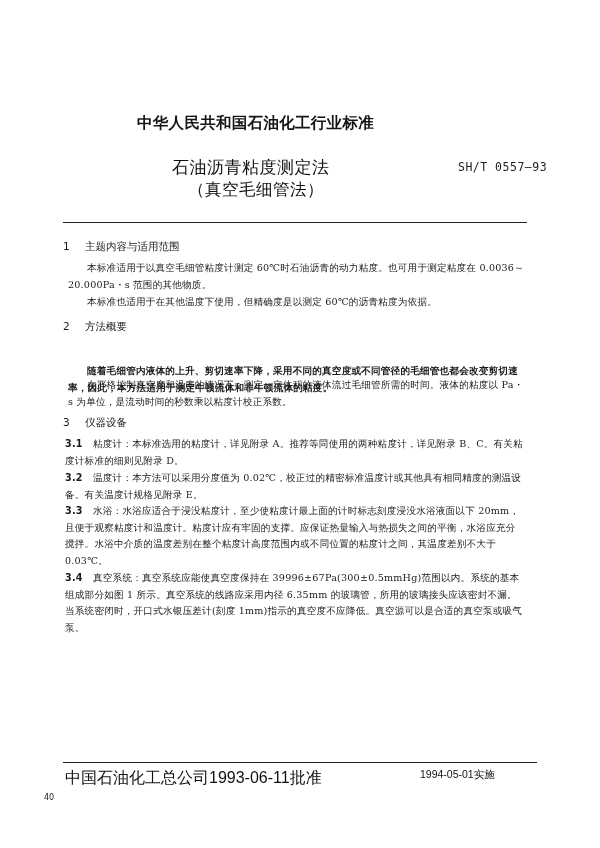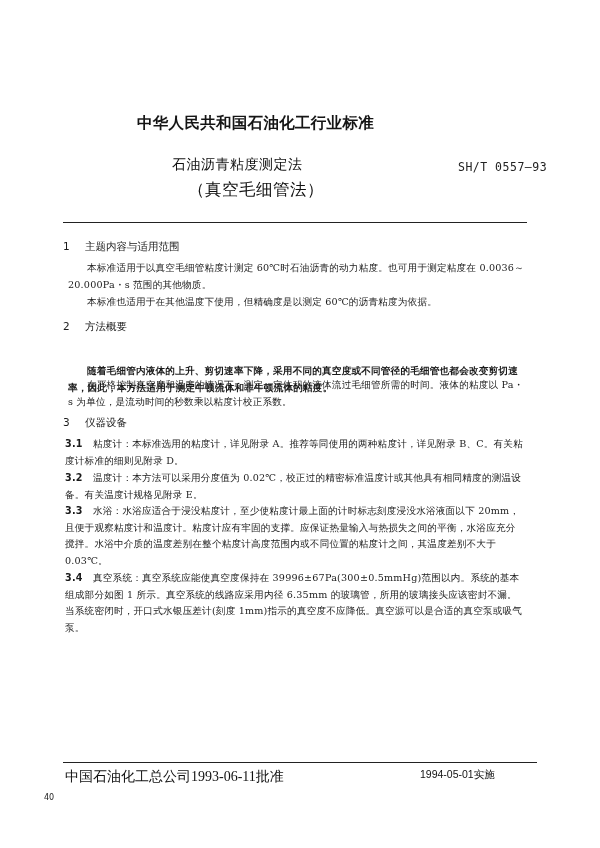--- a/index.html
+++ b/index.html
@@ -1,32 +1,32 @@
 <!DOCTYPE html>
 <html><head>
 <meta charset="utf-8">
 <style>
   html, body { margin: 0; padding: 0; background: #ffffff; }
   body { width: 600px; height: 848px; position: relative; overflow: hidden;
          font-family: "DejaVu Serif", "Liberation Serif", serif; color: #1a1a1a; }
   .page { position: absolute; left: 0; top: 0; width: 600px; height: 848px; padding-left: 20px; }
   .abs { position: absolute; }
   .industry { left: 137px; top: 113px; font-family: "DejaVu Sans", sans-serif; font-weight: bold; font-size: 15.5px; letter-spacing: 0.3px; color: #151515; }
-  .title { left: 172px; top: 156px; font-family: "DejaVu Sans", sans-serif; font-size: 14px; letter-spacing: 0.5px; color: #111; }
+  .title { left: 172px; top: 156px; font-family: "DejaVu Sans", sans-serif; font-size: 17px; letter-spacing: 0.5px; color: #111; }
   .subtitle { left: 188px; top: 179px; font-family: "DejaVu Sans", sans-serif; font-size: 16.5px; letter-spacing: 0.5px; color: #111; }
   .code { left: 418px; top: 160px; font-family: "DejaVu Sans Mono", monospace; font-size: 11.5px; letter-spacing: 0.5px; color: #222; margin-left: 40px; }
   .rule { height: 1px; background: #222; }
   .rule-top { left: 63px; top: 222px; width: 464px; }
   .heading { font-family: "DejaVu Sans", sans-serif; font-size: 10.5px; color: #1a1a1a; }
   .heading .num { display: inline-block; width: 22px; }
   .para { font-size: 9.6px; line-height: 16.5px; width: 460px; color: #1b1b1b; letter-spacing: 0.2px; }
   .indent { text-indent: 19px; }
   .clause-num { font-family: "DejaVu Sans", sans-serif; font-weight: bold; display: inline-block; width: 28px; }
   .rule-bottom { left: 63px; top: 762px; width: 474px; }
-  .footer-left { left: 65px; top: 768px; font-family: Liberation Serif, serif; font-size: 14px; color: #111; }
+  .footer-left { left: 65px; top: 768px; font-family: Liberation Sans, sans-serif; font-size: 16px; color: #111; }
   .footer-right { left: 420px; top: 768px; font-family: Liberation Sans, sans-serif; font-size: 10.5px; color: #111; }
   .page-num { left: 44px; top: 793px; font-family: "DejaVu Sans", sans-serif; font-size: 8px; color: #222; }
 </style>
 </head>
 <body>
 
 <div class="page">
 
   <div class="abs industry">中华人民共和国石油化工行业标准</div>
   <div class="abs title">石油沥青粘度测定法</div>

